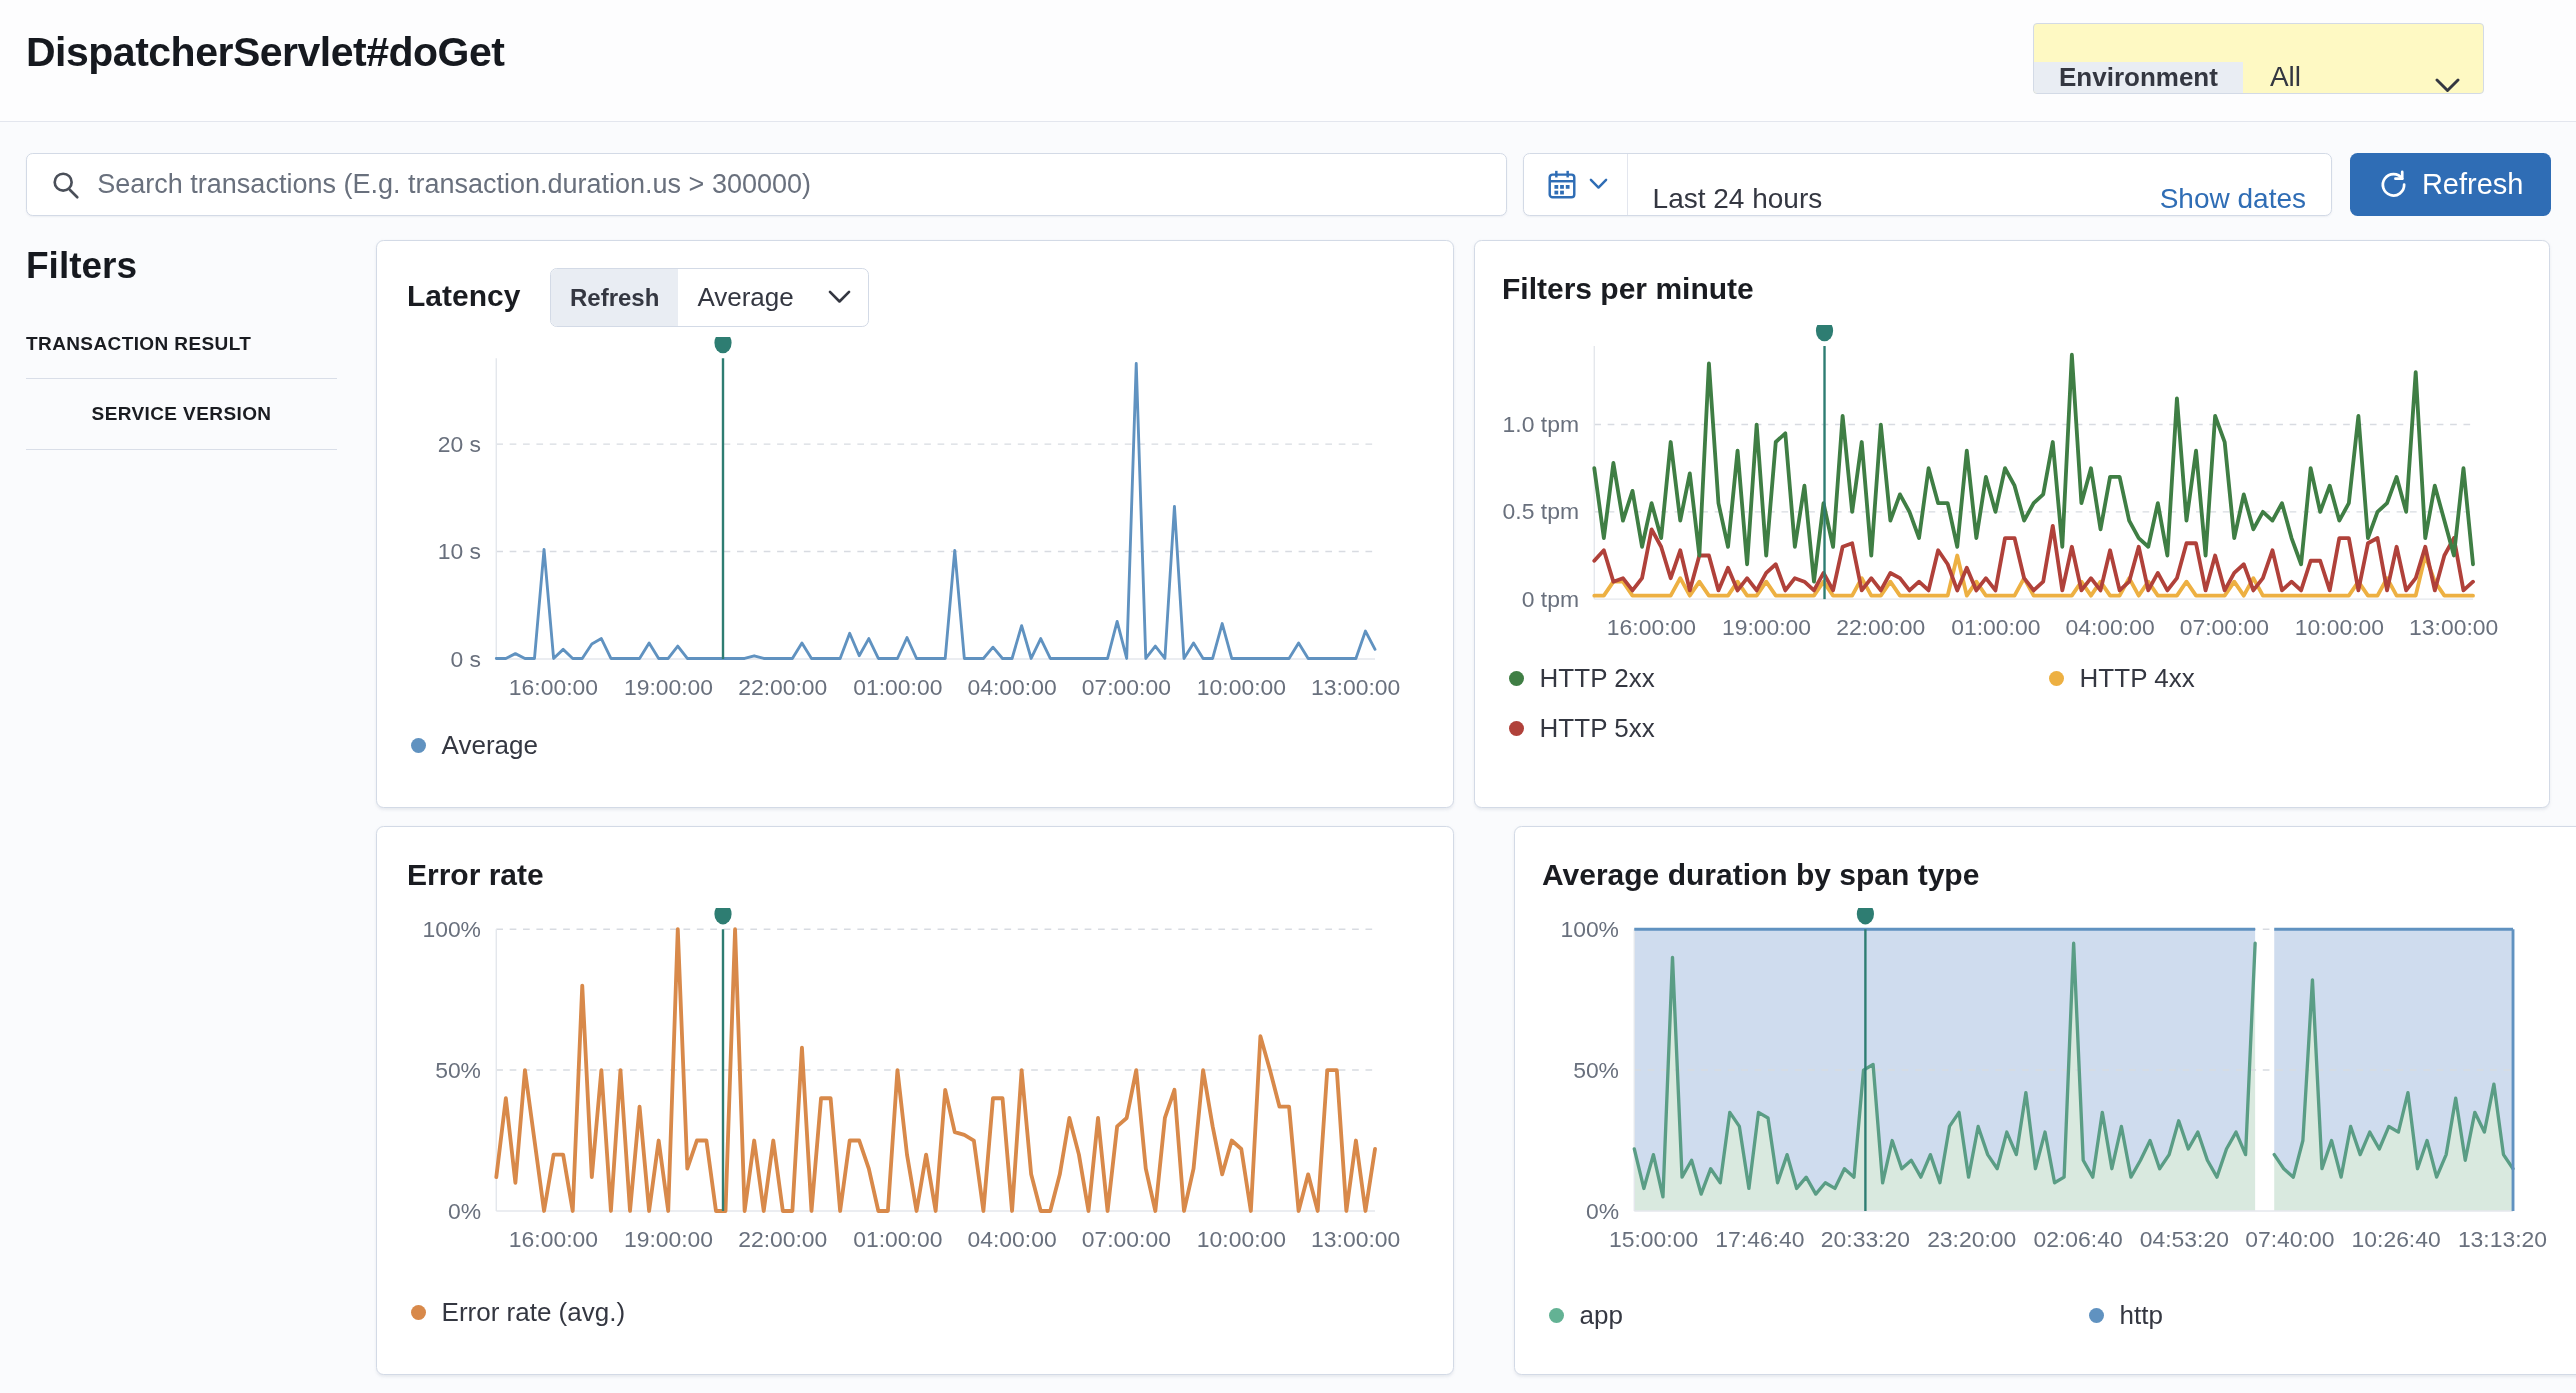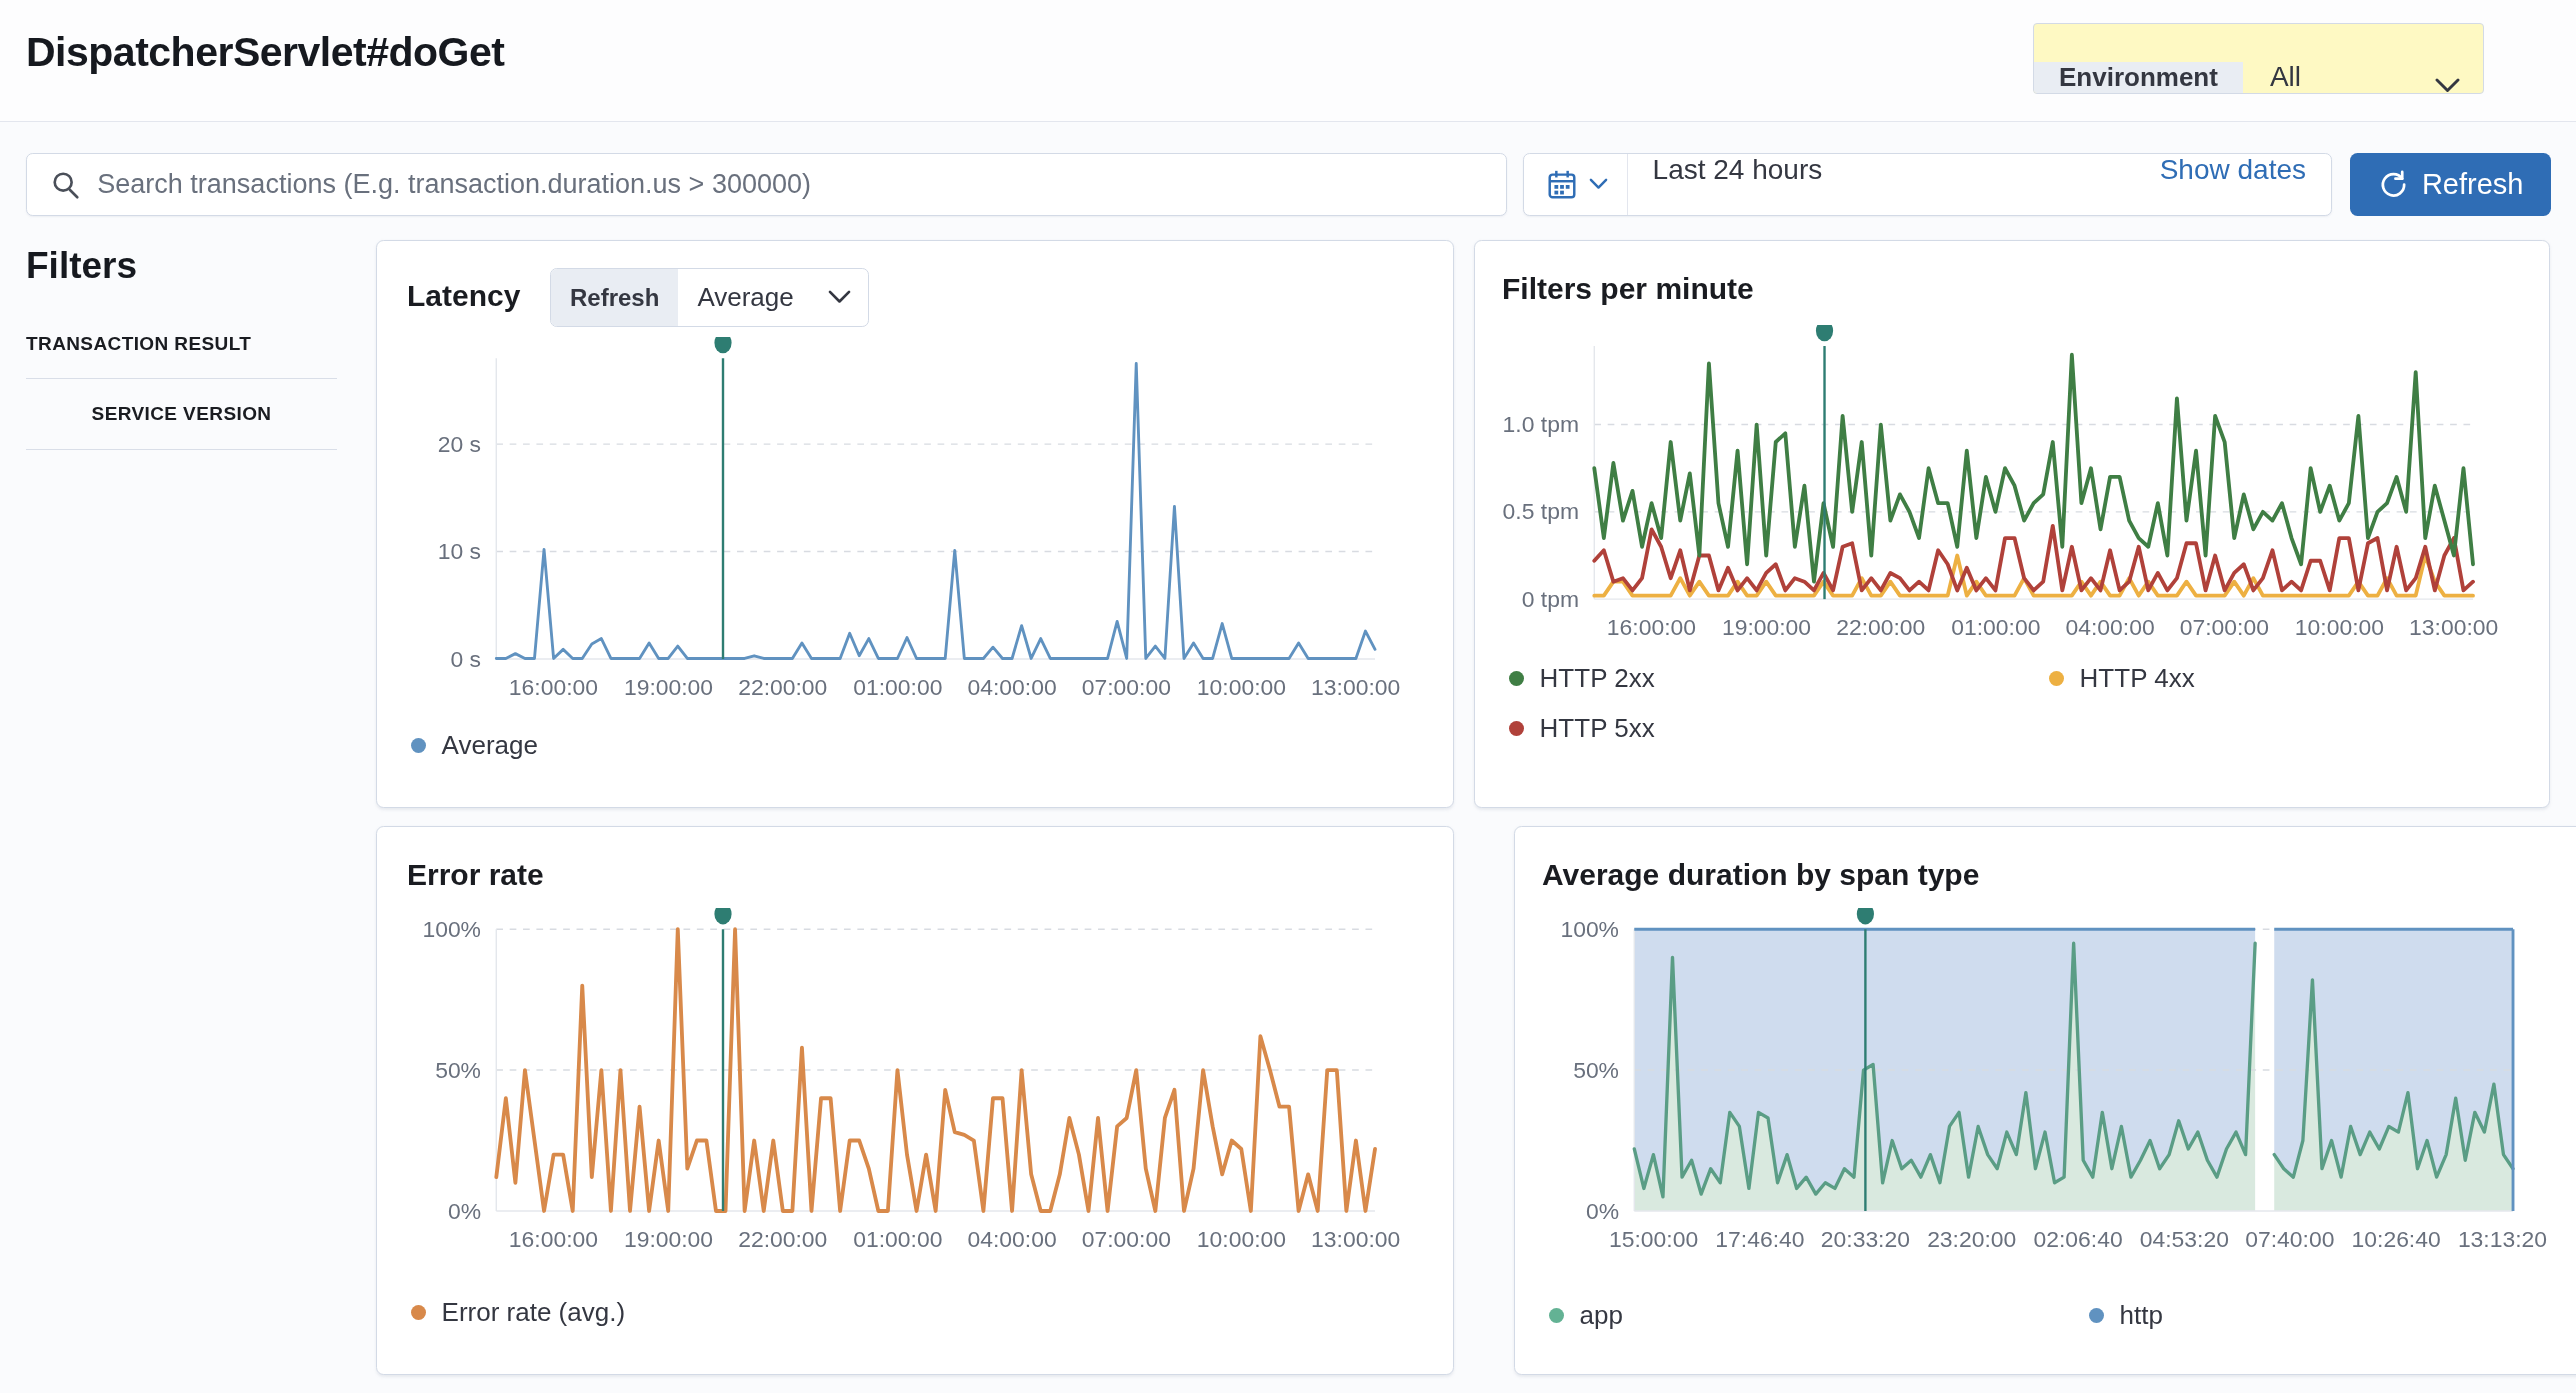--- a/index.html
+++ b/index.html
@@ -12,21 +12,21 @@
   .env-ctl { position:absolute; left:2033px; top:23px; width:451px; height:71px; background:#fef9c3; border:1px solid #d3dae6; border-radius:4px; display:flex; align-items:flex-end; overflow:hidden; cursor:pointer; }
   .env-chip { background:#e9edf3; display:flex; align-items:center; padding:0 25px; font-size:26px; font-weight:700; color:#343741; }
   .env-val { display:flex; align-items:center; padding:0 27px; font-size:28px; color:#343741; flex:1; }
   .env-chev { display:flex; align-items:center; padding-right:23px; }
 
   
   .search-box { position:absolute; left:26px; top:153px; width:1481px; height:63px; background:#fff; border:1px solid #d3dae6; border-radius:6.7px; display:flex; align-items:center; box-shadow:0 1px 1.9px rgba(152,162,179,.15); }
   .search-box svg { margin:0 15.3px 0 23px; flex:none; }
   .search-input { flex:1; border:none; outline:none; background:transparent; font-size:27px; color:#343741; font-family:inherit; height:57px; }
   .search-input::placeholder { color:#69707d; }
-  .date-group { position:absolute; left:1523px; top:153px; width:809px; height:63px; background:#fff; border:1px solid #d3dae6; border-radius:6.7px; display:flex; align-items:flex-start; box-shadow:0 1px 1.9px rgba(152,162,179,.15); }
+  .date-group { position:absolute; left:1523px; top:153px; width:809px; height:63px; background:#fff; border:1px solid #d3dae6; border-radius:6.7px; display:flex; align-items:flex-end; box-shadow:0 1px 1.9px rgba(152,162,179,.15); }
   .cal-btn { display:flex; align-items:center; gap:9.6px; padding:0 19px 0 21px; height:100%; border-right:1px solid #e3e6ee; cursor:pointer; }
   .time-range { font-size:28px; color:#343741; padding-left:25px; flex:1; }
   .show-dates { font-size:28px; color:#2f6db5; font-weight:500; padding-right:25px; cursor:pointer; white-space:nowrap; }
   .refresh-btn { position:absolute; left:2350px; top:153px; width:201px; height:63px; background:#2f6db5; border:none; border-radius:7.6px; color:#fff; font-size:29px; font-weight:500; font-family:inherit; display:flex; align-items:center; justify-content:center; gap:13.4px; cursor:pointer; }
 
   
   .filters-title { position:absolute; left:26px; top:245px; font-size:37px; font-weight:700; color:#16191f; }
   .filter-sec { position:absolute; left:26px; width:311px; font-size:19px; font-weight:700; color:#1a1c21; letter-spacing:0.4px; cursor:pointer; }
   .filter-div { position:absolute; left:26px; width:311px; border-top:1.9px solid #d9dee8; }
 

